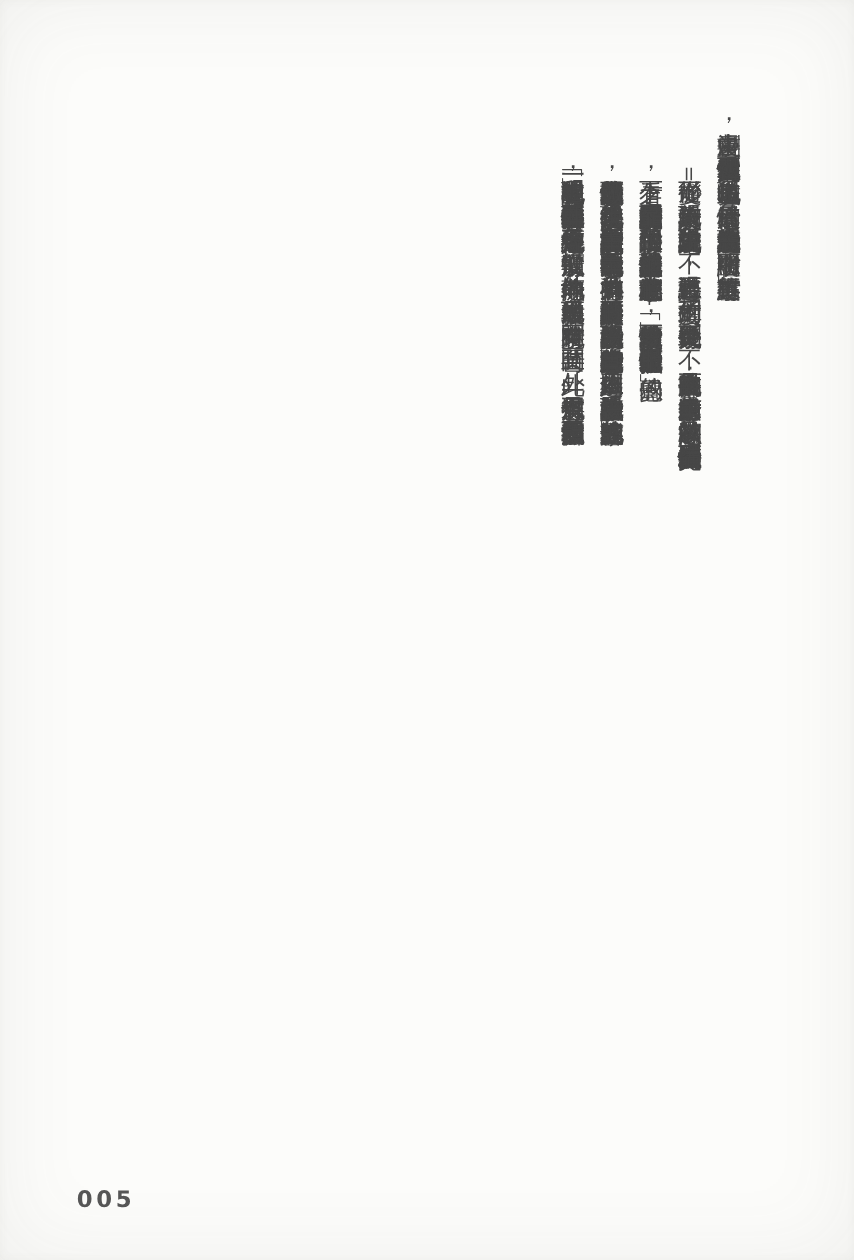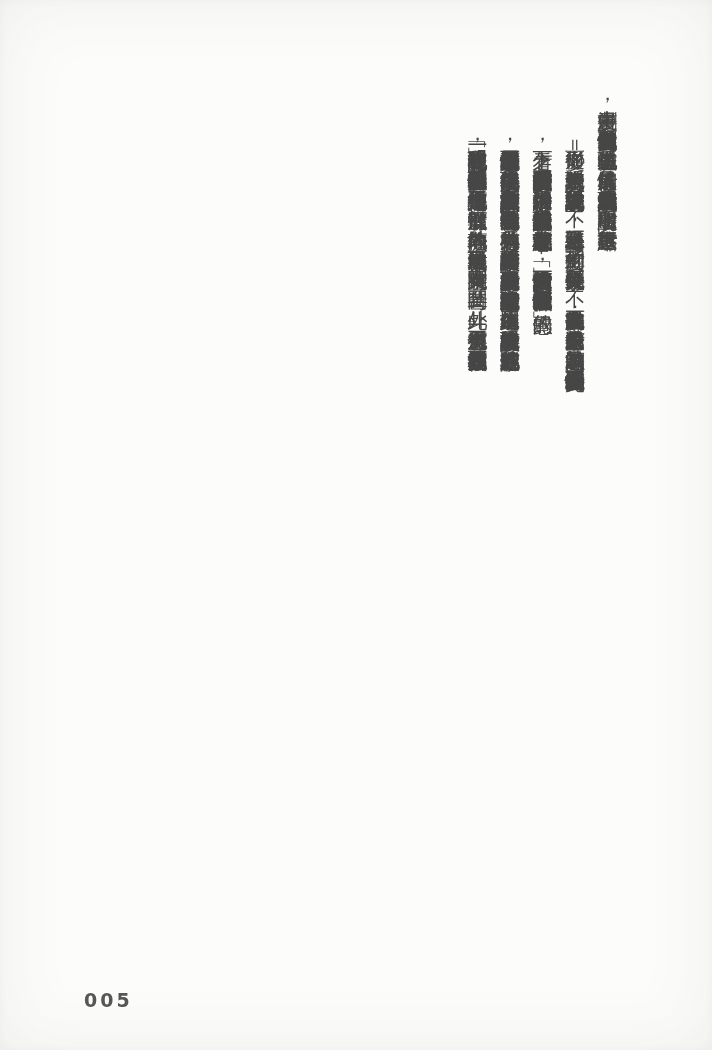--- a/index.html
+++ b/index.html
@@ -36,21 +36,21 @@
   .text-block p {
     margin: 0;
     padding: 0;
     text-indent: 0;
   }
   .text-block p + p {
     text-indent: 2em;
   }
   .page-number {
     position: absolute;
-    left: 84px;
+    left: 64px;
     top: 989px;
     font-family: "DejaVu Sans", "Liberation Sans", sans-serif;
     font-size: 19px;
     font-weight: 600;
     letter-spacing: 3px;
     color: #565656;
   }
 </style>
 </head>
 <body>

